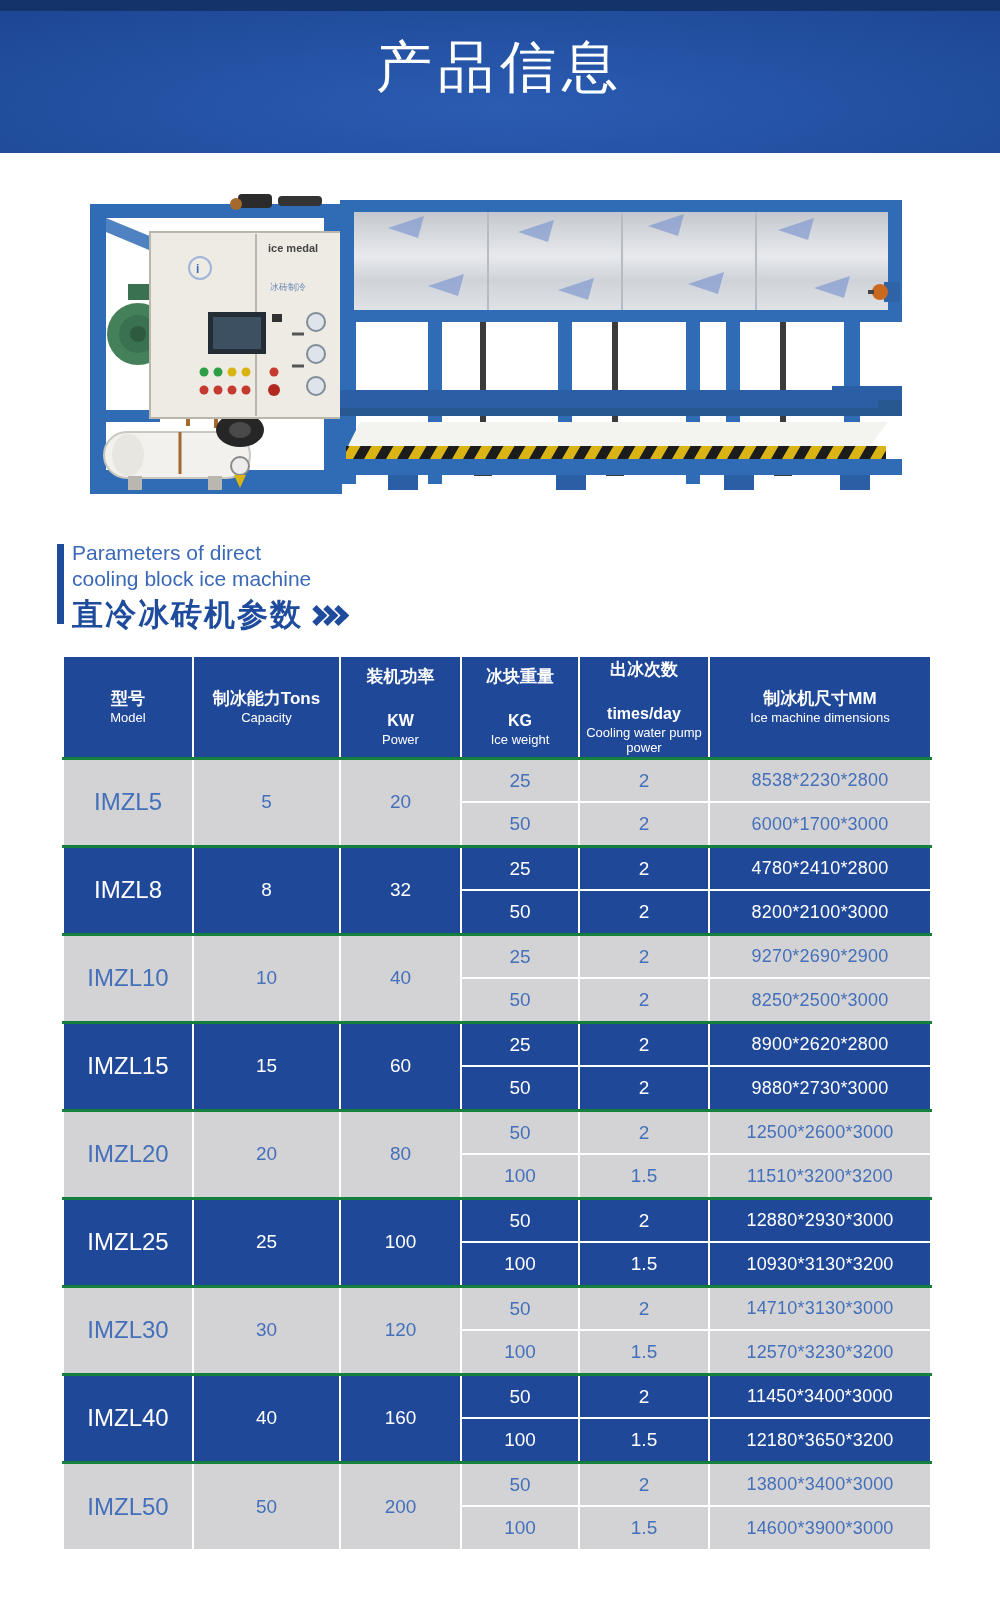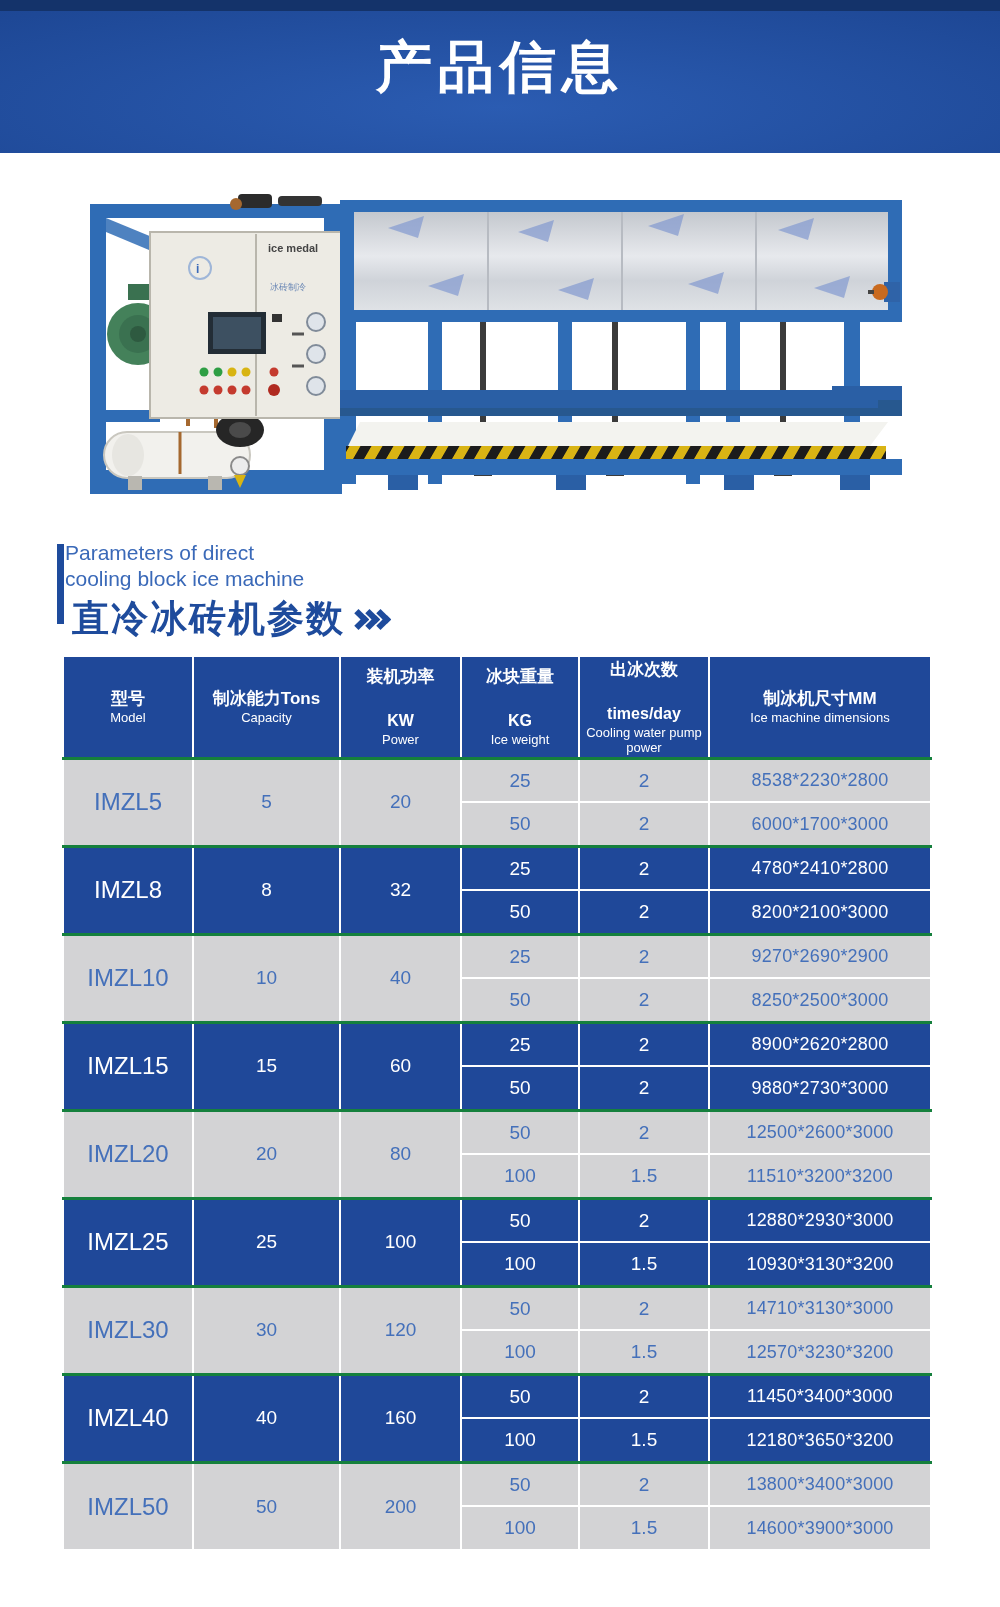--- a/index.html
+++ b/index.html
@@ -10,45 +10,45 @@
   .banner {
     position:absolute; left:0; top:0; width:1000px; height:153px;
     background:
       radial-gradient(130% 160% at 50% 70%, #2b5cb2 0%, #1e4896 52%, #16397c 100%);
   }
   .banner-topstrip {
     position:absolute; left:0; top:0; width:100%; height:11px; background:#14336a;
   }
   .banner-title-cn {
     position:absolute; left:0; top:30px; width:100%;
-    text-align:center; color:#ffffff; font-size:56px; font-weight:700;
+    text-align:center; color:#ffffff; font-size:56px; font-weight:400;
     letter-spacing:6px;
   }
   .banner-title-en {
     position:absolute; left:0; top:107px; width:100%;
     text-align:center; color:#ffffff; font-size:27px; font-weight:400;
     letter-spacing:3px;
   }
 
   
   .machine-wrap {
     position:absolute; left:88px; top:194px; width:814px; height:312px;
   }
   .machine-wrap svg { width:100%; height:100%; display:block; }
 
   
   .section-head { position:absolute; left:57px; top:540px; width:600px; }
   .section-bar {
     position:absolute; left:0; top:4px; width:7px; height:80px; background:#1e4b9c;
   }
   .section-en {
-    margin-left:8px; color:#3a69b8; font-size:21px; line-height:1.22; font-weight:400;
+    margin-left:15px; color:#3a69b8; font-size:21px; line-height:1.22; font-weight:400;
   }
   .section-cn-row { margin-left:15px; margin-top:3px; display:flex; align-items:center; }
-  .section-cn { color:#1e4b9c; font-size:37px; font-weight:800; letter-spacing:2px; }
+  .section-cn { color:#1e4b9c; font-size:31px; font-weight:800; letter-spacing:2px; }
   .chevrons { display:flex; align-items:center; margin-left:10px; }
   .chev {
     width:15px; height:15px; border-top:6px solid #1e4b9c; border-right:6px solid #1e4b9c;
     transform:rotate(45deg); margin-left:-4px;
   }
 
   
   .spec-table {
     position:absolute; left:62px; top:655px; width:868px;
     border-collapse:collapse; table-layout:fixed;

